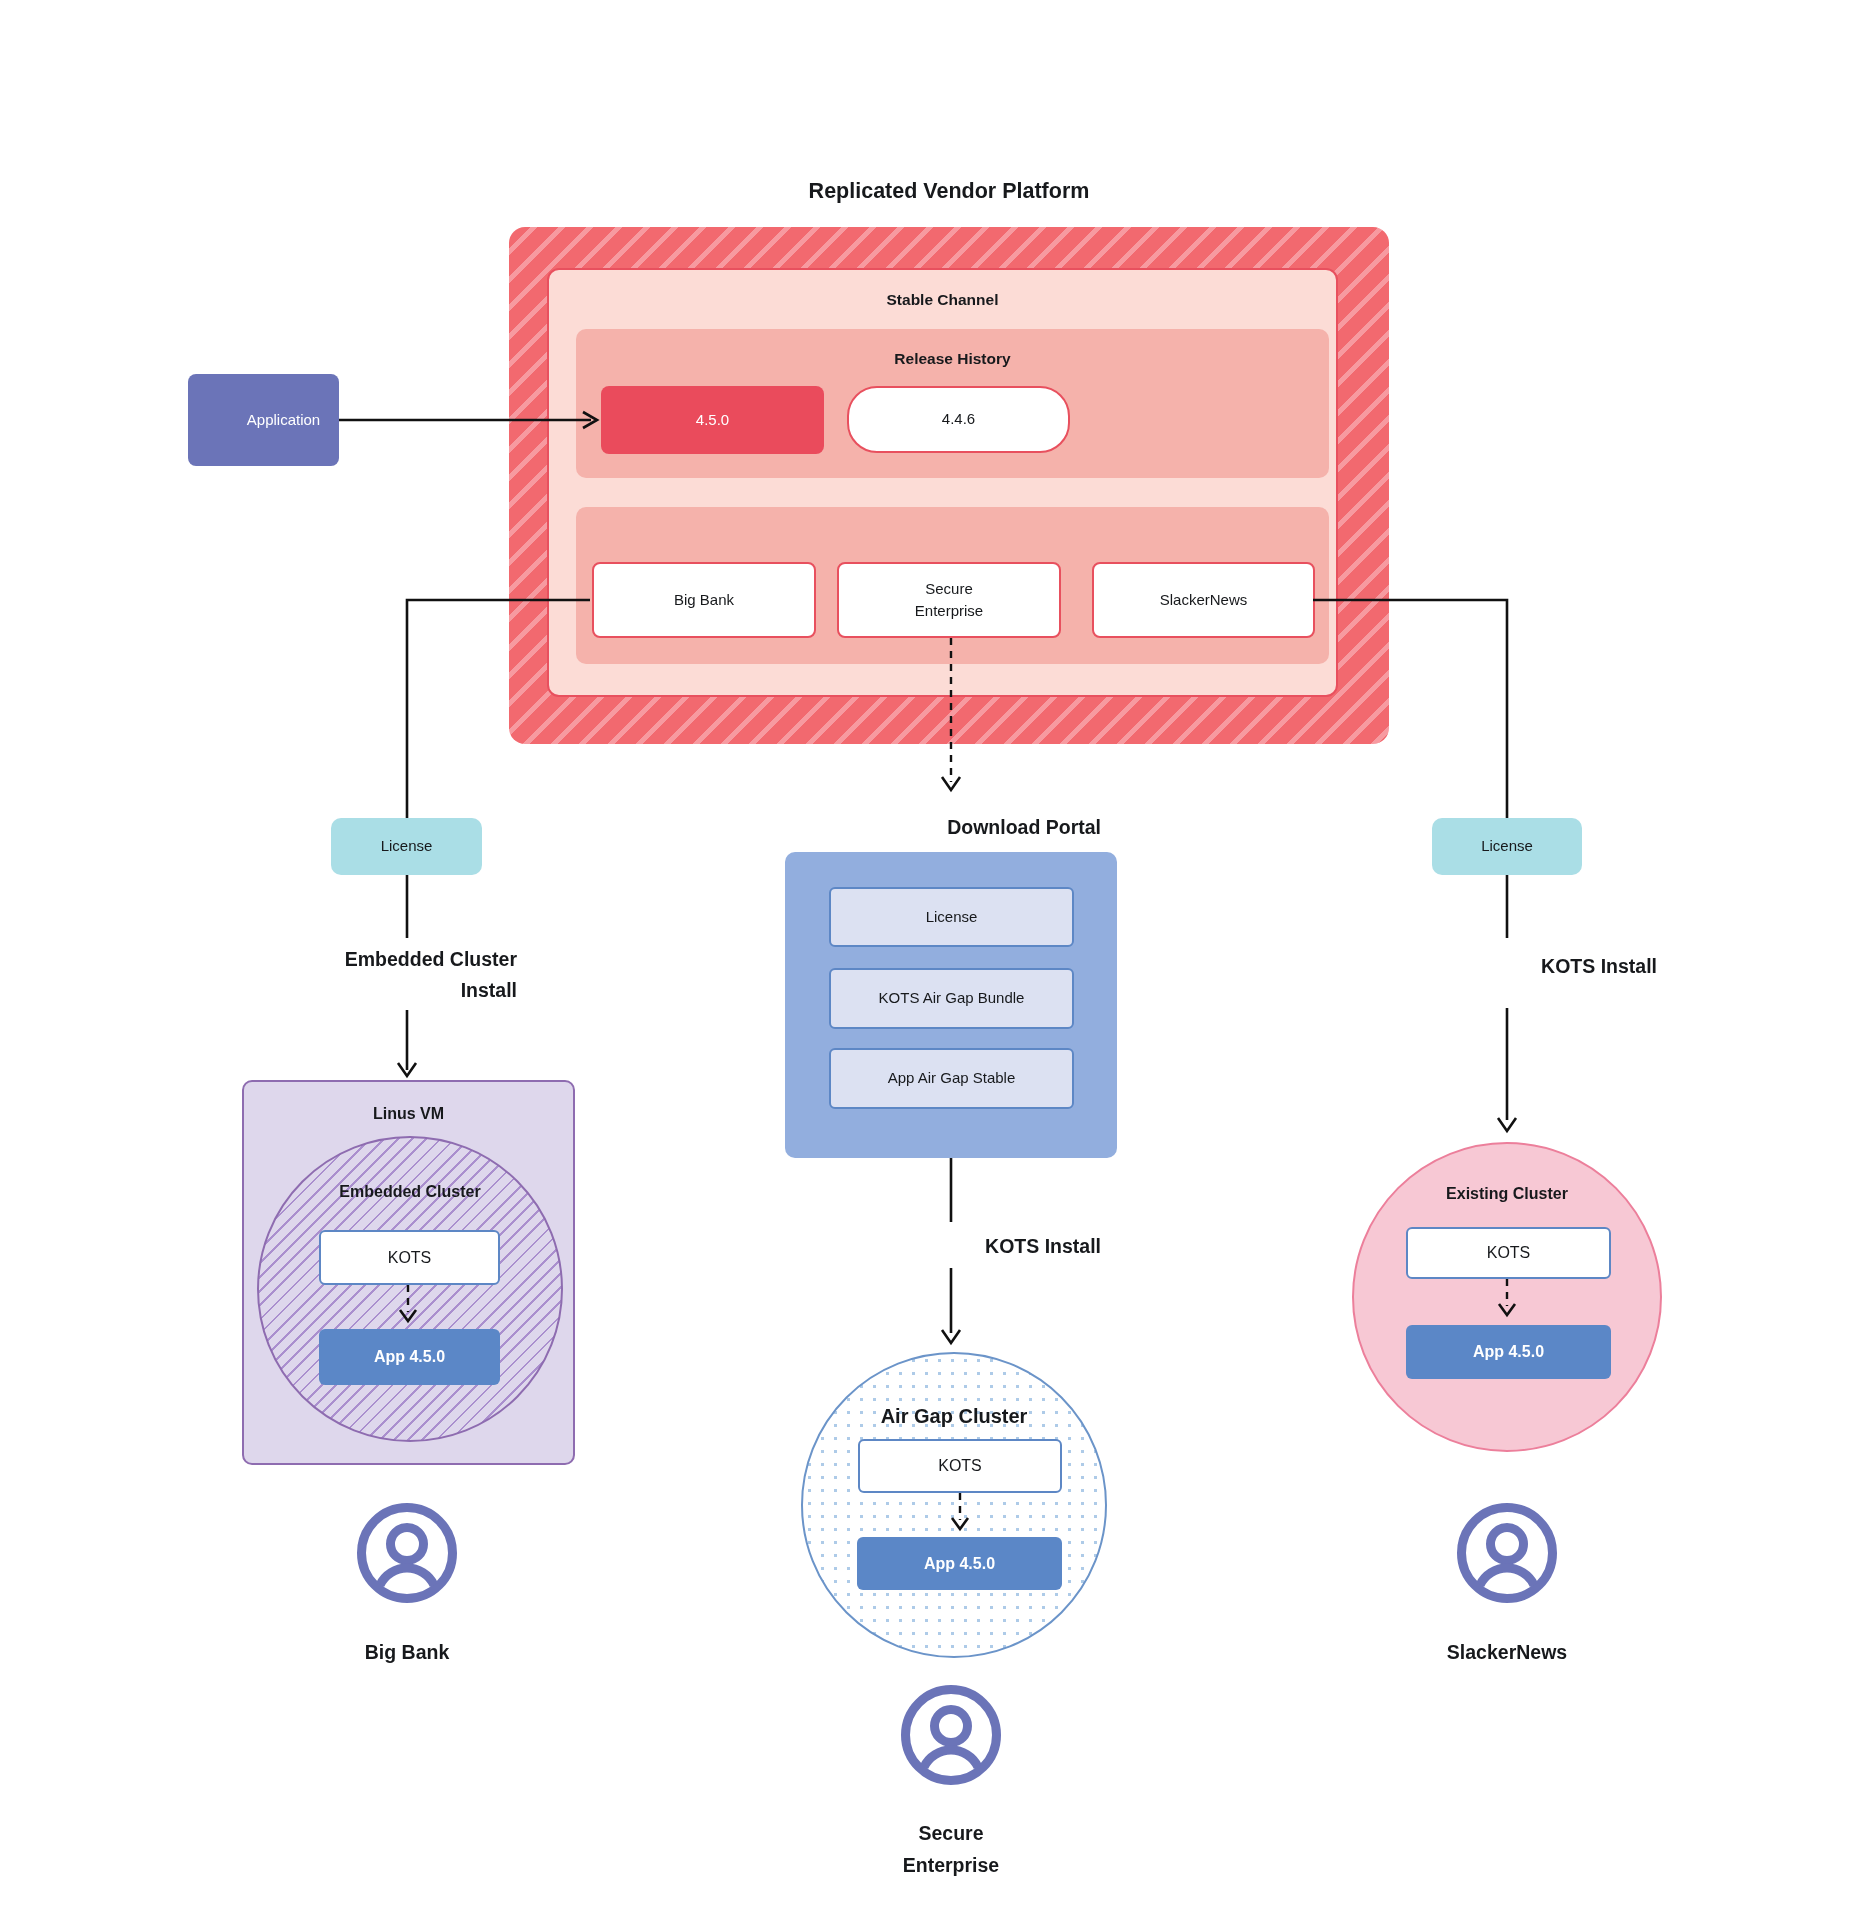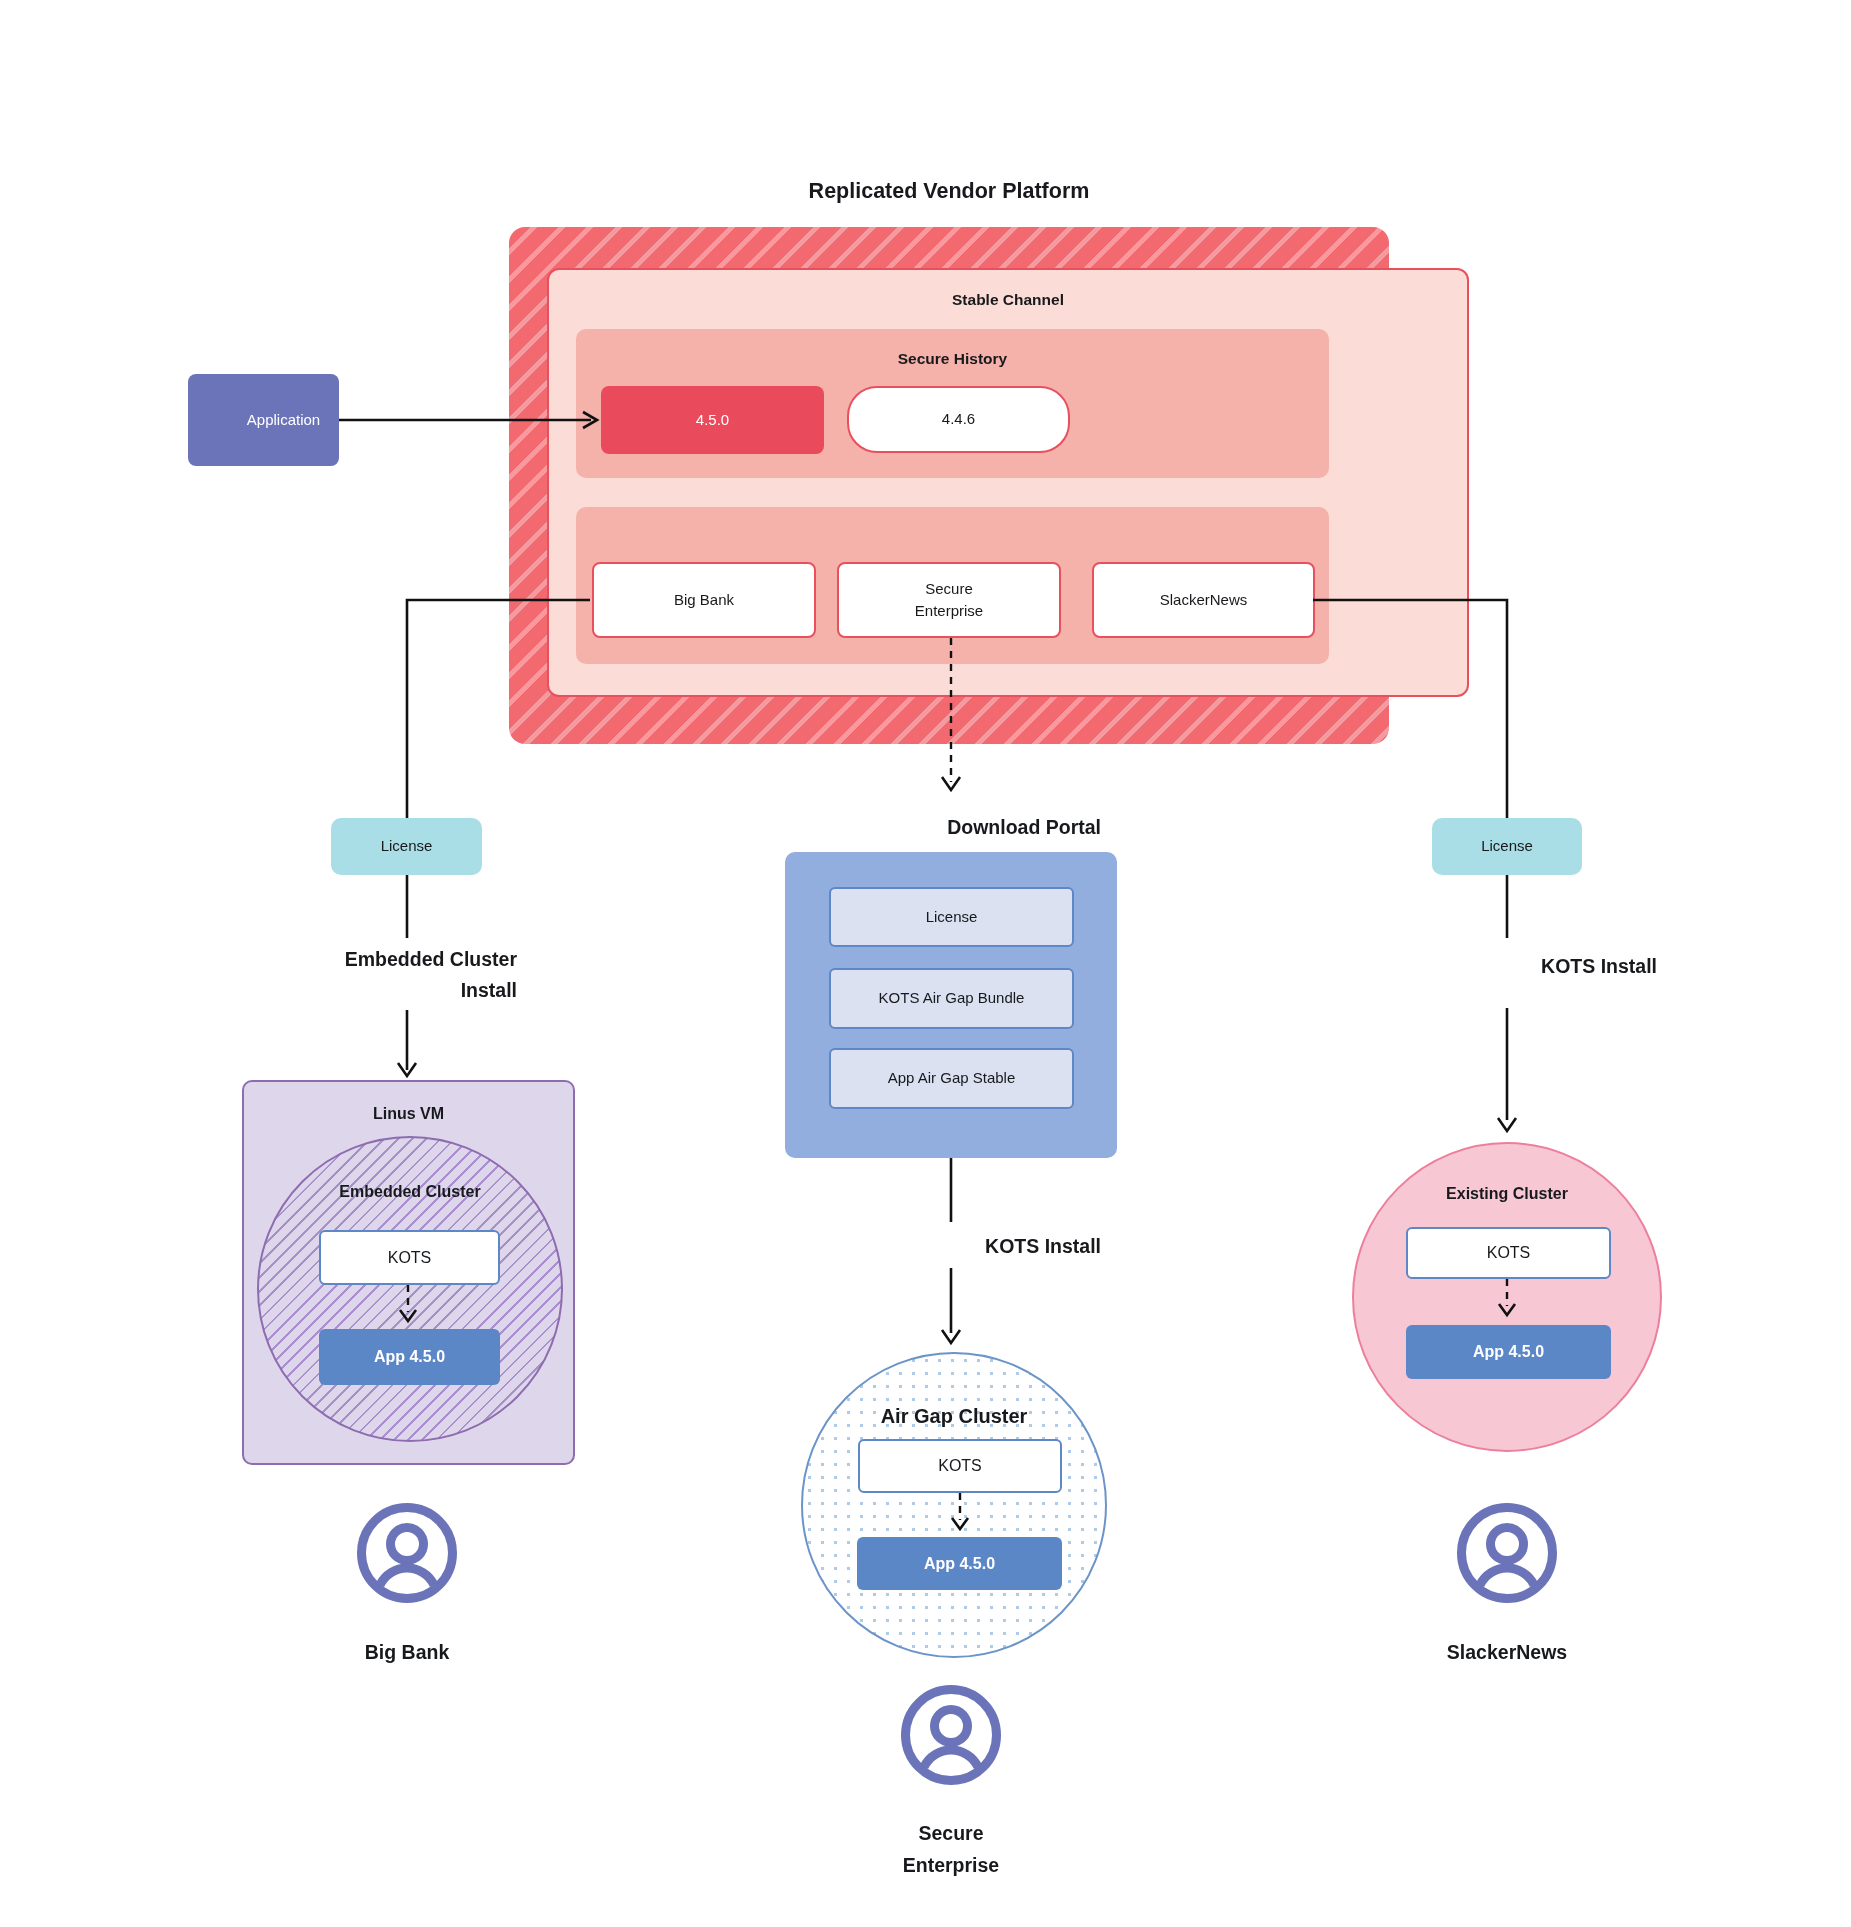--- a/index.html
+++ b/index.html
@@ -41,25 +41,25 @@
   .uicon{stroke:var(--user-icon,#6b74b8);fill:none;stroke-width:9;}
 </style>
 </head>
 <body>
 
 <div class="canvas">
 
   <div class="title" style="left:649px;top:179px;width:600px;">Replicated Vendor Platform</div>
 
   <div class="hatch-red" style="left:509px;top:227px;width:880px;height:517px;">
-    <div class="stable" style="left:38px;top:41px;width:922px;height:429px;">
+    <div class="stable" style="left:38px;top:41px;width:791px;height:429px;">
       <div class="sec-label" style="top:20px;">Stable Channel</div>
 
       <div class="salmon" style="left:27px;top:59px;width:753px;height:149px;">
-        <div class="sec-label" style="top:20px;">Secure History</div>
+        <div class="sec-label" style="top:20px;">Release History</div>
         <div class="vbox red-fill" style="left:25px;top:57px;width:223px;height:68px;">4.5.0</div>
         <div class="vbox white-red" style="left:271px;top:57px;width:223px;height:67px;border-radius:30px;">4.4.6</div>
       </div>
 
       <div class="salmon" style="left:27px;top:237px;width:753px;height:157px;">
         <div class="vbox white-red" style="left:16px;top:55px;width:224px;height:76px;">Big Bank</div>
         <div class="vbox white-red narrow" style="left:261px;top:55px;width:224px;height:76px;">Secure Enterprise</div>
         <div class="vbox white-red" style="left:516px;top:55px;width:223px;height:76px;">SlackerNews</div>
       </div>
     </div>

